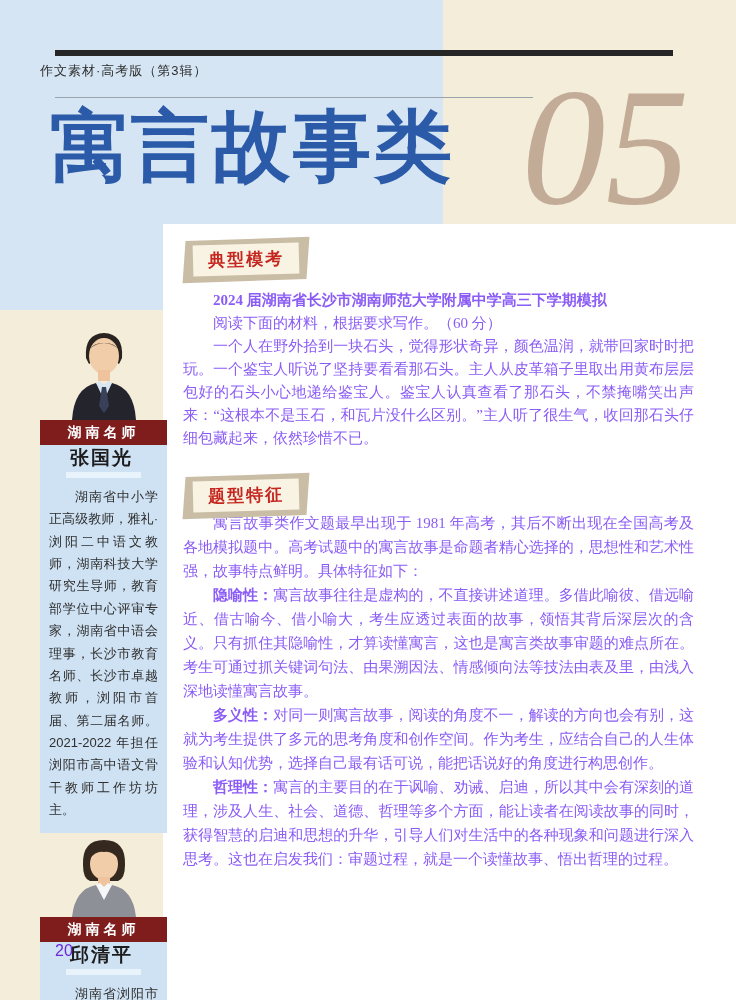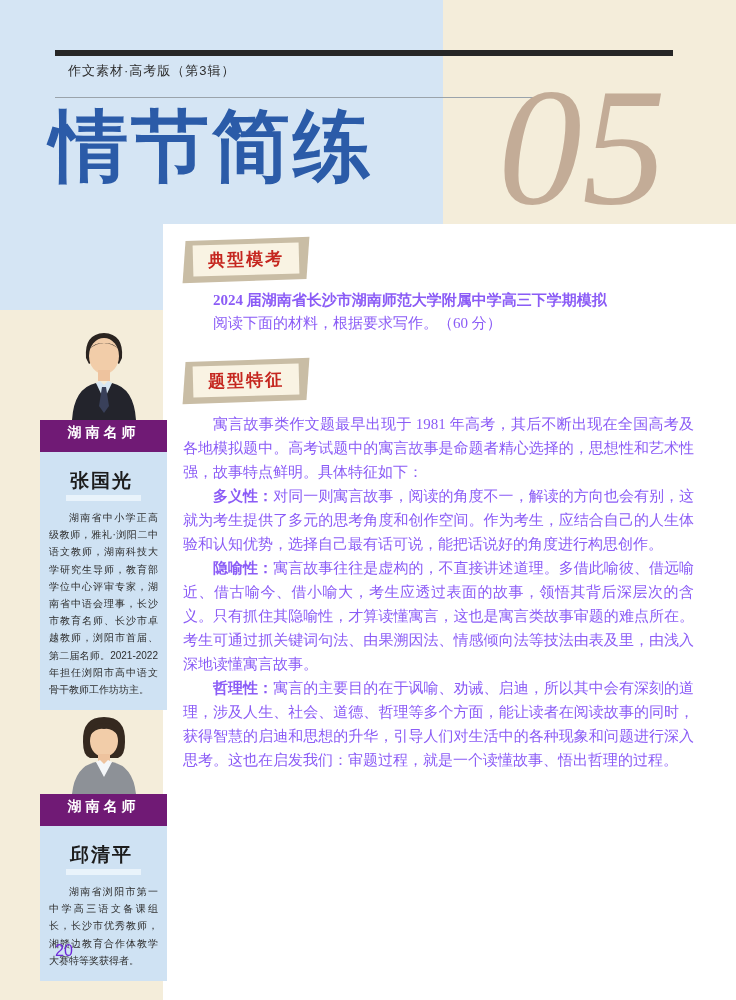--- a/index.html
+++ b/index.html
@@ -10,90 +10,91 @@
     color:#222;
   }
   
   .blue-block{position:absolute;left:0;top:0;width:443px;height:310px;background:#d5e5f4;}
   .white-panel{
     position:absolute;left:163px;top:224px;width:573px;height:776px;
     background:#ffffff;box-sizing:border-box;padding:16px 42px 0 20px;
   }
   
   .top-bar{position:absolute;left:55px;top:50px;width:618px;height:6px;background:#262626;}
-  .edition{position:absolute;left:68px;top:62px;font-size:13px;letter-spacing:1px;color:#2e2e2e;}
+  .edition{position:absolute;left:40px;top:62px;font-size:13px;letter-spacing:1px;color:#2e2e2e;}
   .thin-line{position:absolute;left:55px;top:97px;width:478px;height:1px;background:#9aa3ab;}
   .hero-title{
     position:absolute;left:50px;top:104px;
     font-size:78px;font-weight:900;letter-spacing:3px;color:#2b5ba8;
     font-family:"Liberation Sans",sans-serif;line-height:1.1;
   }
   .issue-number{
-    position:absolute;left:498px;top:58px;width:215px;
+    position:absolute;left:498px;top:58px;width:215px;text-align:center;
     font-family:"Liberation Serif",serif;font-style:italic;font-weight:400;
     font-size:168px;line-height:1.05;color:#c3ac97;
   }
   
   .badge{position:relative;display:inline-block;margin-left:10px;margin-top:4px;}
   .badge-back{position:absolute;left:-9px;top:-5px;right:-9px;bottom:-6px;
     background:#c9bda5;transform:rotate(-2deg) skewX(-6deg);}
   .badge-face{position:relative;display:inline-block;background:#f9f3e3;
     padding:4px 15px;transform:rotate(-1.5deg);
     color:#c5261f;font-weight:bold;font-size:17px;letter-spacing:2px;}
   
   .para{font-size:15px;line-height:23px;text-align:justify;margin:0;
     font-family:"Liberation Serif",serif;color:#8b5cf6;}
   .indent{text-indent:2em;}
   .bold{font-weight:bold;}
   .sec2 .para{line-height:24px;}
   .exam-title{margin-top:14px;}
   .features-gap{margin-top:30px;}
-  .intro-gap{margin-top:16px;}
+  .intro-gap{}
   
   .sidebar{position:absolute;left:40px;top:326px;width:127px;}
   .photo{display:block;margin:0 auto;}
-  .banner{background:#701a75;color:#fff;text-align:center;
-    font-size:14px;font-weight:bold;letter-spacing:4px;padding:4px 0 10px;}
-  .card{background:#cfe2f3;padding:16px 9px 12px;text-align:center;}
+  .banner{background:#7f1d1d;color:#fff;text-align:center;
+    font-size:14px;font-weight:bold;letter-spacing:4px;padding:4px 0 3px;}
+  .card{background:#cfe2f3;padding:0 9px 12px;text-align:center;}
   .t-name{display:inline-block;font-size:19px;font-weight:bold;color:#1c1c1c;
     letter-spacing:2px;border-bottom:6px solid #e9f3fb;padding:0 8px 1px 4px;margin-bottom:8px;}
-  .bio{font-size:10px;line-height:1.72;color:#2e2e2e;text-align:justify;text-indent:2em;margin:0;}
+  .bio{font-size:13px;line-height:1.72;color:#2e2e2e;text-align:justify;text-indent:2em;margin:0;}
   
   .page-num{position:absolute;left:55px;top:942px;font-size:16px;color:#6d28d9;}
 </style>
 </head>
 <body>
 
 <div class="blue-block"></div>
 
 <div class="top-bar"></div>
 <div class="edition">作文素材·高考版（第3辑）</div>
 <div class="thin-line"></div>
-<div class="hero-title">情节简练</div>
+<div class="hero-title">寓言故事类</div>
 <div class="issue-number">05</div>
 
 <div class="white-panel">
 
   <div class="badge">
     <span class="badge-back"></span>
     <span class="badge-face">典型模考</span>
   </div>
 
   <p class="para indent bold exam-title">2024 届湖南省长沙市湖南师范大学附属中学高三下学期模拟</p>
   <p class="para indent">阅读下面的材料，根据要求写作。（60 分）</p>
+  <p class="para indent">一个人在野外拾到一块石头，觉得形状奇异，颜色温润，就带回家时时把玩。一个鉴宝人听说了坚持要看看那石头。主人从皮革箱子里取出用黄布层层包好的石头小心地递给鉴宝人。鉴宝人认真查看了那石头，不禁掩嘴笑出声来：“这根本不是玉石，和瓦片没什么区别。”主人听了很生气，收回那石头仔细包藏起来，依然珍惜不已。</p>
 
   <div class="badge features-gap">
     <span class="badge-back"></span>
     <span class="badge-face">题型特征</span>
   </div>
 
   <div class="sec2">
     <p class="para indent intro-gap">寓言故事类作文题最早出现于 1981 年高考，其后不断出现在全国高考及各地模拟题中。高考试题中的寓言故事是命题者精心选择的，思想性和艺术性强，故事特点鲜明。具体特征如下：</p>
+    <p class="para indent"><b class="bold">隐喻性：</b><span>寓言故事往往是虚构的，不直接讲述道理。多借此喻彼、借远喻近、借古喻今、借小喻大，考生应透过表面的故事，领悟其背后深层次的含义。只有抓住其隐喻性，才算读懂寓言，这也是寓言类故事审题的难点所在。考生可通过抓关键词句法、由果溯因法、情感倾向法等技法由表及里，由浅入深地读懂寓言故事。</span></p>
     <p class="para indent"><b class="bold">多义性：</b><span>对同一则寓言故事，阅读的角度不一，解读的方向也会有别，这就为考生提供了多元的思考角度和创作空间。作为考生，应结合自己的人生体验和认知优势，选择自己最有话可说，能把话说好的角度进行构思创作。</span></p>
-    <p class="para indent"><b class="bold">隐喻性：</b><span>寓言故事往往是虚构的，不直接讲述道理。多借此喻彼、借远喻近、借古喻今、借小喻大，考生应透过表面的故事，领悟其背后深层次的含义。只有抓住其隐喻性，才算读懂寓言，这也是寓言类故事审题的难点所在。考生可通过抓关键词句法、由果溯因法、情感倾向法等技法由表及里，由浅入深地读懂寓言故事。</span></p>
     <p class="para indent"><b class="bold">哲理性：</b><span>寓言的主要目的在于讽喻、劝诫、启迪，所以其中会有深刻的道理，涉及人生、社会、道德、哲理等多个方面，能让读者在阅读故事的同时，获得智慧的启迪和思想的升华，引导人们对生活中的各种现象和问题进行深入思考。这也在启发我们：审题过程，就是一个读懂故事、悟出哲理的过程。</span></p>
   </div>
 </div>
 
 <div class="sidebar">
 
   <svg class="photo" width="92" height="94" viewBox="0 0 84 94">
     <path d="M24 32 Q22 8 42 7 Q62 8 60 32 L57 38 Q42 26 27 38 Z" fill="#2a2420"></path>
     <ellipse cx="42" cy="30" rx="15" ry="18" fill="#f2cda9"></ellipse>
     <path d="M27 23 Q42 11 57 23 Q50 16 42 17 Q34 16 27 23 Z" fill="#2a2420"></path>

